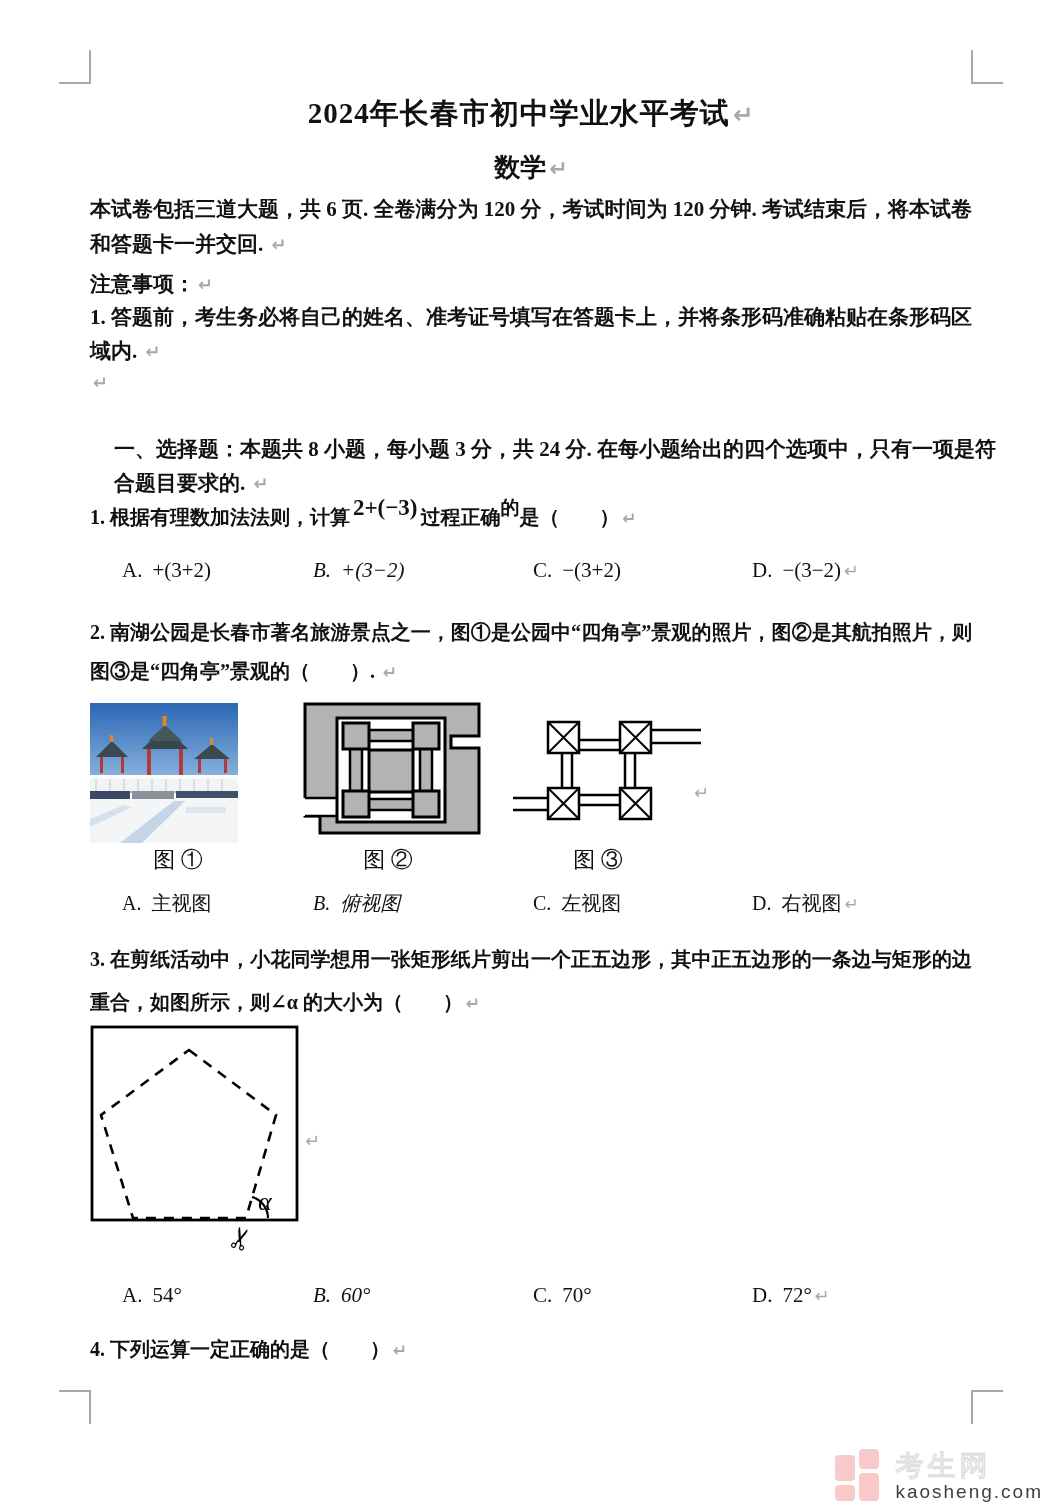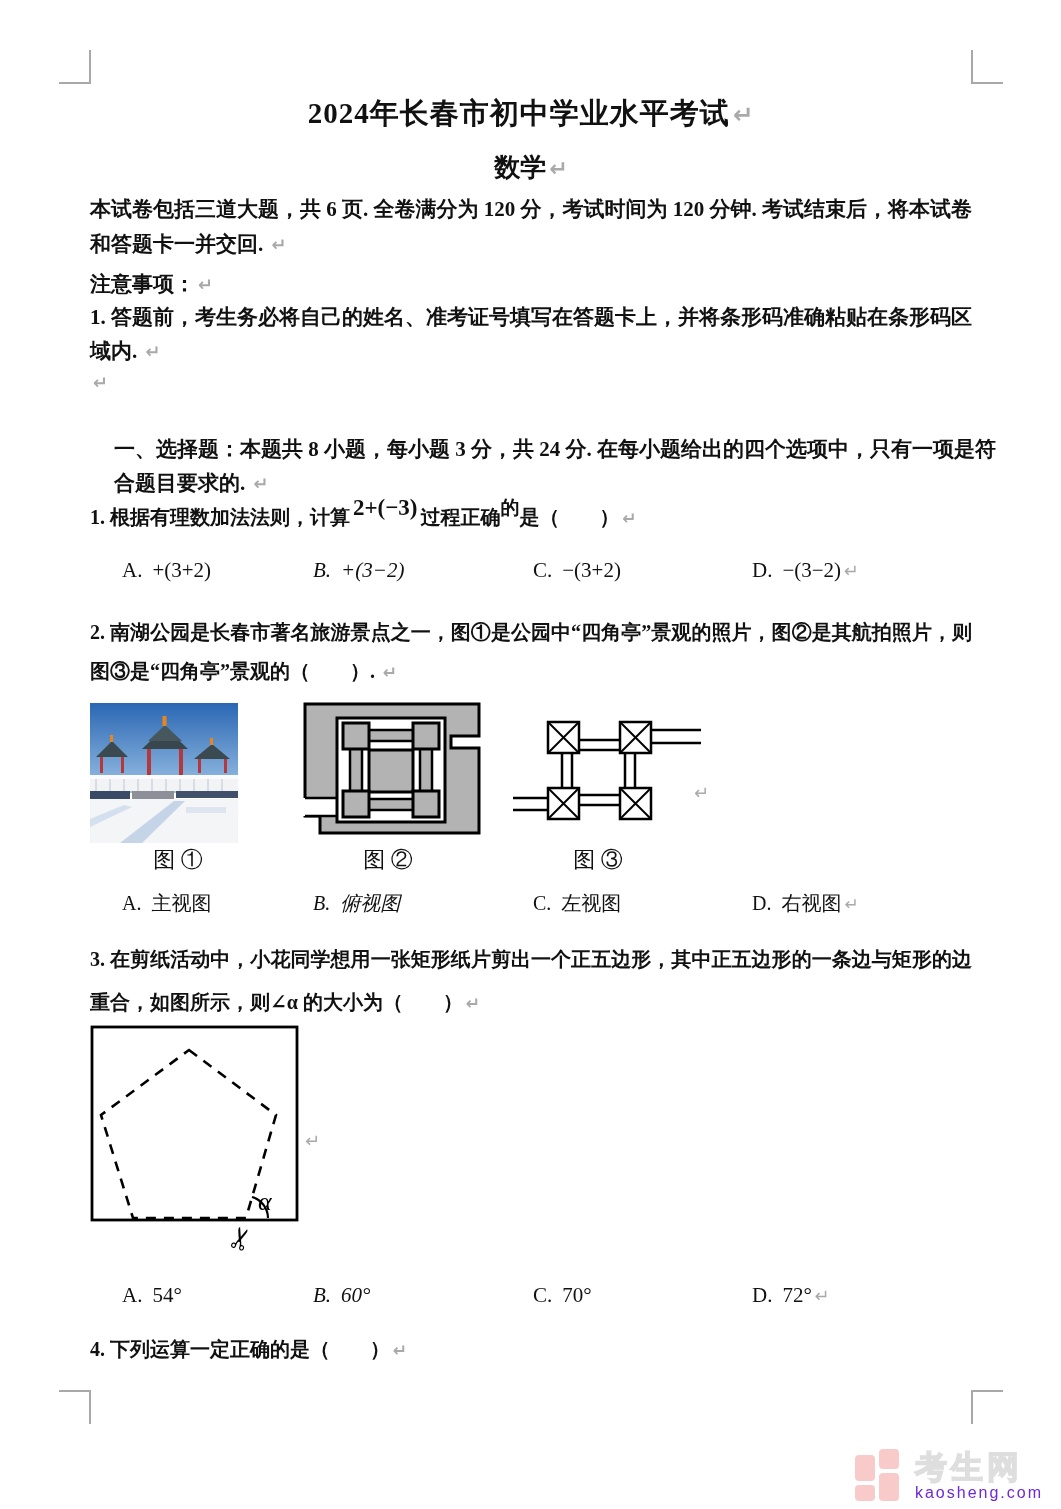--- a/index.html
+++ b/index.html
@@ -55,23 +55,23 @@
 
   .scissors{position:absolute;font-family:"DejaVu Sans",sans-serif;color:#000;
             transform:rotate(-72deg);font-size:30px;}
   .scissors::after{content:"✂";}
 
   
   .watermark{position:absolute;right:18px;bottom:6px;display:flex;align-items:center;gap:12px;}
   .wm-logo{position:relative;width:48px;height:54px;}
   .wm-logo i{position:absolute;border-radius:4px;}
   .wm-text{display:flex;flex-direction:column;line-height:1;}
-  .wm-cn{font-size:32px;font-weight:bold;letter-spacing:4px;color:#ffffff;
+  .wm-cn{font-size:28px;font-weight:normal;letter-spacing:4px;color:#ffffff;
          -webkit-text-stroke:1.5px #dedede;text-stroke:1.5px #dedede;}
-  .wm-en{font-size:16px;color:#6d28d9;letter-spacing:2px;font-family:"Liberation Sans",sans-serif;margin-top:2px;}
+  .wm-en{font-size:19px;color:#404040;letter-spacing:2px;font-family:"Liberation Sans",sans-serif;margin-top:2px;}
 </style>
 </head>
 <body>
 
 <div class="page">
 
   <div class="cm tl"></div>
   <div class="cm tr"></div>
   <div class="cm bl"></div>
   <div class="cm br"></div>

